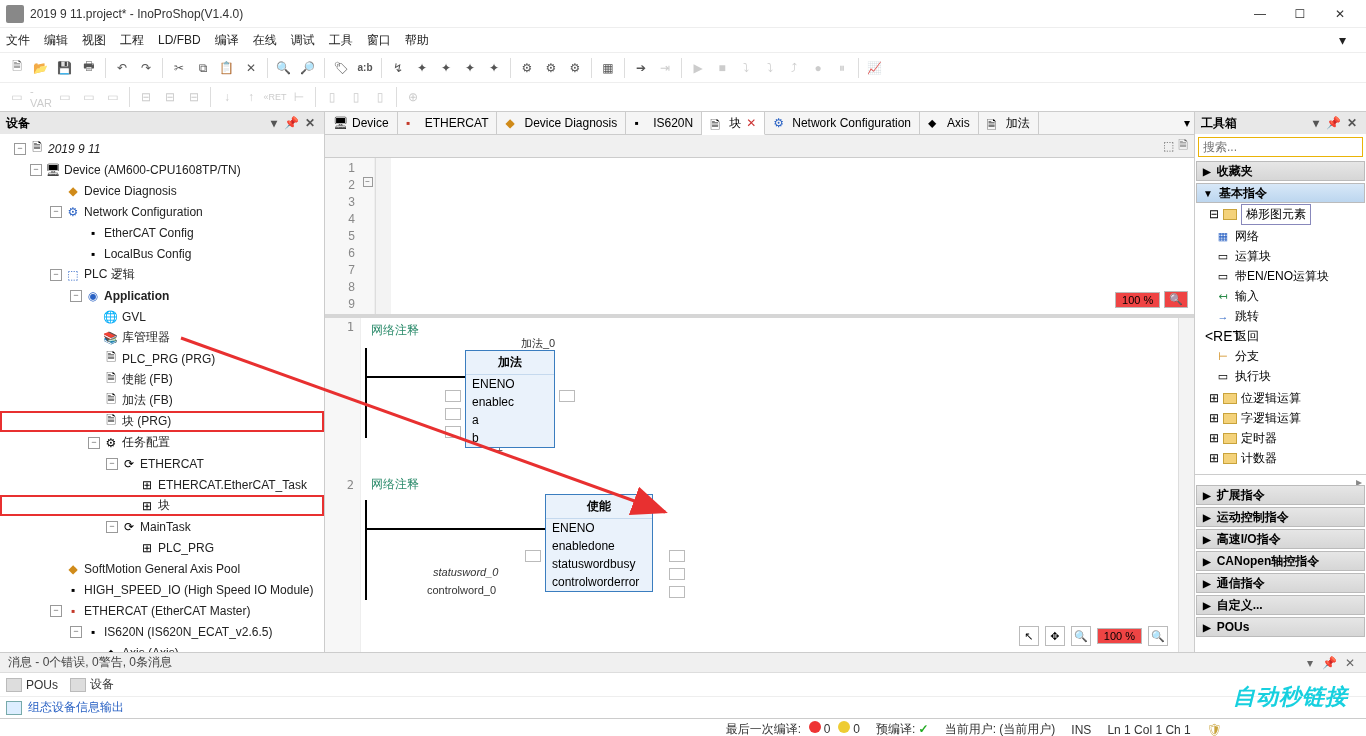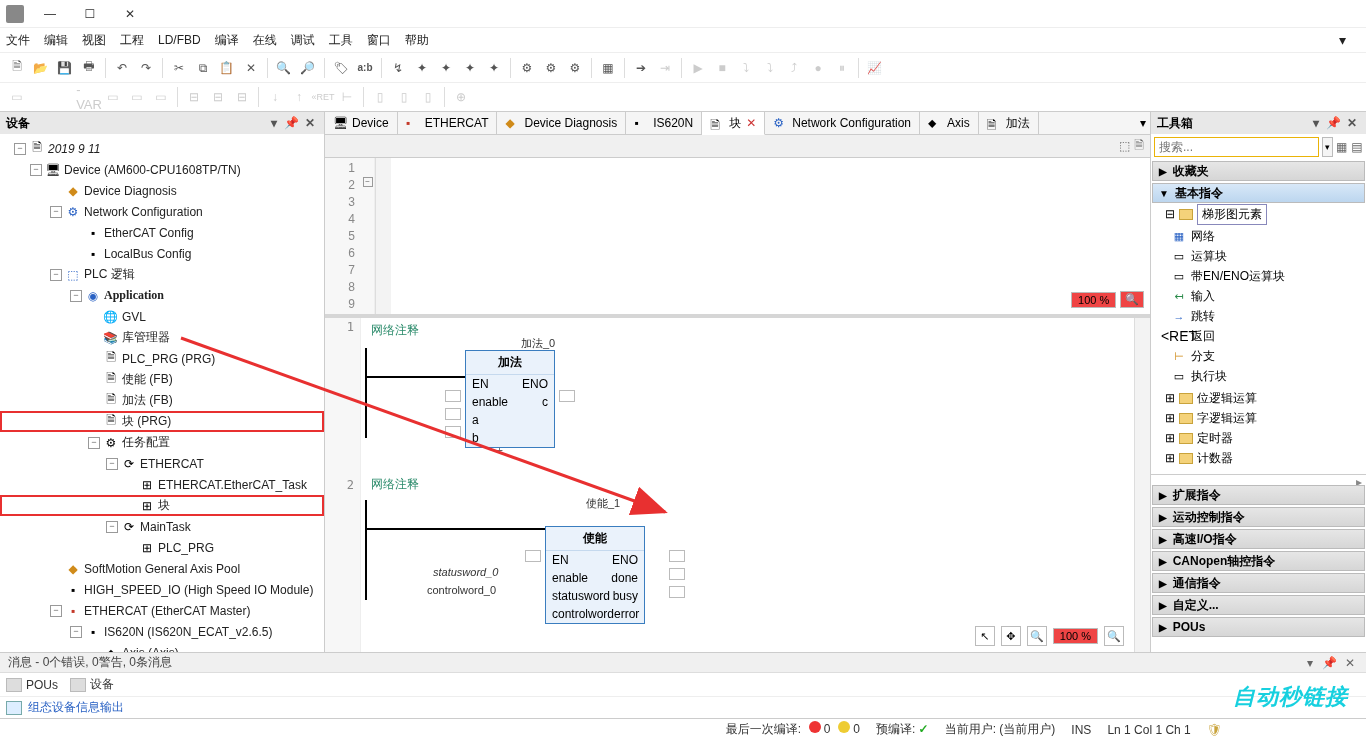--- a/index.html
+++ b/index.html
@@ -29,21 +29,21 @@
 .leftpanel { width: 325px; background: #fff; display: flex; flex-direction: column; border-right: 1px solid #ccc; }
 .panel-header { height: 22px; background: #e8e8e8; display: flex; align-items: center; padding: 0 6px; font-weight: bold; }
 .panel-header .spacer { flex: 1; }
 .panel-header .phbtn { width: 16px; height: 16px; display: flex; align-items: center; justify-content: center; color: #555; margin-left: 2px; }
 .tree { flex: 1; overflow: auto; padding: 4px 0; }
 .tree-row { display: flex; align-items: center; height: 21px; padding-left: 6px; white-space: nowrap; }
 .tree-row .expander { width: 12px; height: 12px; border: 1px solid #999; display: flex; align-items: center; justify-content: center; font-size: 9px; color: #666; margin-right: 3px; line-height: 1; }
 .tree-row .expander.empty { border: none; }
 .tree-row .ticon { width: 16px; height: 16px; margin-right: 3px; display:flex;align-items:center;justify-content:center; }
 .tree-row .tlabel { color: #222; }
-.tree-row.bold .tlabel { font-weight: bold; font-family: Liberation Serif, serif; }
+.tree-row.bold .tlabel { font-weight: bold; }
 .tree-row.boxed { outline: 2px solid #e83030; outline-offset: -2px; }
 
 .indent1 { padding-left: 14px; }
 .indent2 { padding-left: 30px; }
 .indent3 { padding-left: 50px; }
 .indent4 { padding-left: 70px; }
 .indent5 { padding-left: 88px; }
 .indent6 { padding-left: 106px; }
 .indent7 { padding-left: 124px; }
 
@@ -65,32 +65,32 @@
 .code-footer { position: absolute; right: 6px; bottom: 6px; display: flex; align-items: center; gap: 4px; }
 .zoombox { border: 1px solid #bbb; background: #ef4444; padding: 1px 6px; font-size: 11px; }
 
 .ladder-area { flex: 1; display: flex; overflow: hidden; position: relative; }
 .ladder-gutter { width: 36px; background: #f7f7f7; border-right: 1px solid #eee; }
 .ladder-gutter .lnum { color:#888; font-family:Consolas,monospace; text-align:right; padding:2px 6px; }
 .ladder-body { flex: 1; position: relative; background: #fff; overflow: hidden; }
 .netlabel { color: #2b8b6b; font-size: 12px; padding: 4px 10px; }
 .fblock { position: absolute; border: 1px solid #3a7dbf; background: #eaf2fb; }
 .fblock .fbtitle { text-align: center; font-weight: bold; padding: 3px 0; border-bottom: 1px solid #c5d9ee; }
-.fblock .fbrow { display: flex; justify-content: space-between; padding: 2px 6px; font-size: 11px; }
+.fblock .fbrow { display: flex; padding: 2px 6px; font-size: 11px; }
 .fblock-label { position: absolute; font-size: 11px; color: #333; }
 .rail { position:absolute; background:#000; }
 .pinbox { position:absolute; width:16px; height:12px; border:1px solid #bbb; background:#fff;}
 
 .arrow-overlay { position: absolute; pointer-events: none; }
 
 .ladder-footer { position:absolute; right:10px; bottom:6px; display:flex; align-items:center; gap:6px; }
 .ladder-footer .iconbtn { width:20px;height:20px;border:1px solid #bbb;background:#fff;display:flex;align-items:center;justify-content:center;font-size:11px;}
 
 
-.rightpanel { width: 216px; border-left: 1px solid #ccc; display: flex; flex-direction: column; }
+.rightpanel { width: 172px; border-left: 1px solid #ccc; display: flex; flex-direction: column; }
 .rightpanel .panel-header { background: #e8e8e8; }
 .search-row { display:flex; align-items:center; padding:3px; gap:3px; }
 .search-row input { flex:1; border:1px solid #eab308; height:20px; padding:8px 4px; }
 .search-row .dd { width:16px;height:20px;border:1px solid #bbb;background:#f5f5f5;display:flex;align-items:center;justify-content:center;font-size:9px;}
 .search-row .sbtn { width:20px;height:20px;display:flex;align-items:center;justify-content:center;color:#666;}
 .catbar { background: linear-gradient(#e6e6e6,#d6d6d6); border:1px solid #bbb; height:20px; display:flex; align-items:center; padding:0 6px; margin:1px; font-weight: bold;}
 .catbar .arrow { margin-right:6px; font-size:10px;}
 .catlist { padding: 2px 0 2px 20px; }
 .catlist .crow { display:flex;align-items:center;height:20px;gap:4px; }
 .catlist .crow .cicon { width:16px;height:16px;display:flex;align-items:center;justify-content:center;font-size:11px;}
@@ -119,20 +119,21 @@
 .vscroll { width:16px; background:#f3f3f3; border-left:1px solid #ddd;}
 
 
 .ic-blue{color:#2a62c4;} .ic-green{color:#2b8b4a;} .ic-orange{color:#d08b1a;} .ic-red{color:#c43a2a;}
 </style>
 </head>
 <body>
 
 <div class="titlebar">
   <div class="app-icon"></div>
+  <div class="title-text">2019 9 11.project* - InoProShop(V1.4.0)</div>
   <div class="winbtn">—</div>
   <div class="winbtn">☐</div>
   <div class="winbtn">✕</div>
 </div>
 
 <div class="menubar">
   <span>文件</span>
   <span>编辑</span>
   <span>视图</span>
   <span>工程</span>
@@ -187,21 +188,21 @@
   <div class="tbtn disabled">⤵</div>
   <div class="tbtn disabled">⤴</div>
   <div class="tbtn disabled">●</div>
   <div class="tbtn disabled">⏸</div>
   <div class="sep"></div>
   <div class="tbtn">📈</div>
 </div>
 
 <div class="toolbar" style="border-bottom:1px solid #ccc;">
   <div class="tbtn disabled">▭</div>
-  <div class="tbtn disabled" style="font-size:13px;margin-left:48px;">-VAR</div>
+  <div class="tbtn disabled" style="font-size:11px;">-VAR</div>
   <div class="tbtn disabled">▭</div>
   <div class="tbtn disabled">▭</div>
   <div class="tbtn disabled">▭</div>
   <div class="sep"></div>
   <div class="tbtn disabled">⊟</div>
   <div class="tbtn disabled">⊟</div>
   <div class="tbtn disabled">⊟</div>
   <div class="sep"></div>
   <div class="tbtn disabled">↓</div>
   <div class="tbtn disabled">↑</div>
@@ -454,21 +455,21 @@
         <div class="pinbox" style="left:84px;top:72px;"></div>
         <div class="pinbox" style="left:84px;top:90px;"></div>
         <div class="pinbox" style="left:84px;top:108px;"></div>
         <div class="pinbox" style="left:198px;top:72px;"></div>
         <div class="pinbox" style="left:135px;top:126px;border:0;background:none;color:#666;">+</div>
 
         <div class="netlabel" style="position:absolute;left:0;top:154px;">网络注释</div>
         <div class="rail" style="left:4px;top:182px;width:2px;height:100px;"></div>
         <div class="rail" style="left:4px;top:210px;height:2px;width:180px;"></div>
         <div class="fblock-label" style="left:225px;top:178px;">使能_1</div>
-        <div class="fblock" style="left:184px;top:208px;width:100px;">
+        <div class="fblock" style="left:184px;top:176px;width:108px;">
           <div class="fbtitle">使能</div>
           <div class="fbrow">
               <span>EN</span>
               <span>ENO</span>
             </div>
           <div class="fbrow">
               <span>enable</span>
               <span>done</span>
             </div>
           <div class="fbrow">

